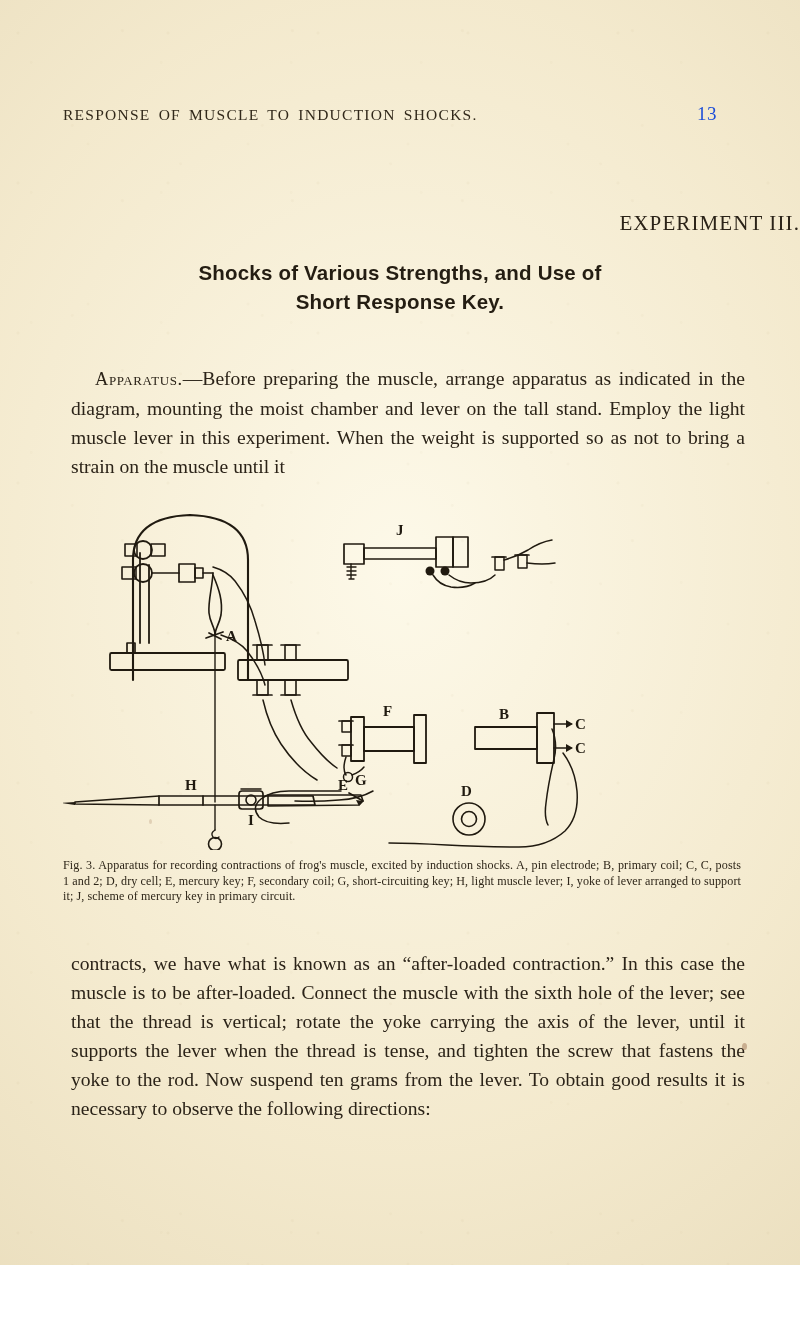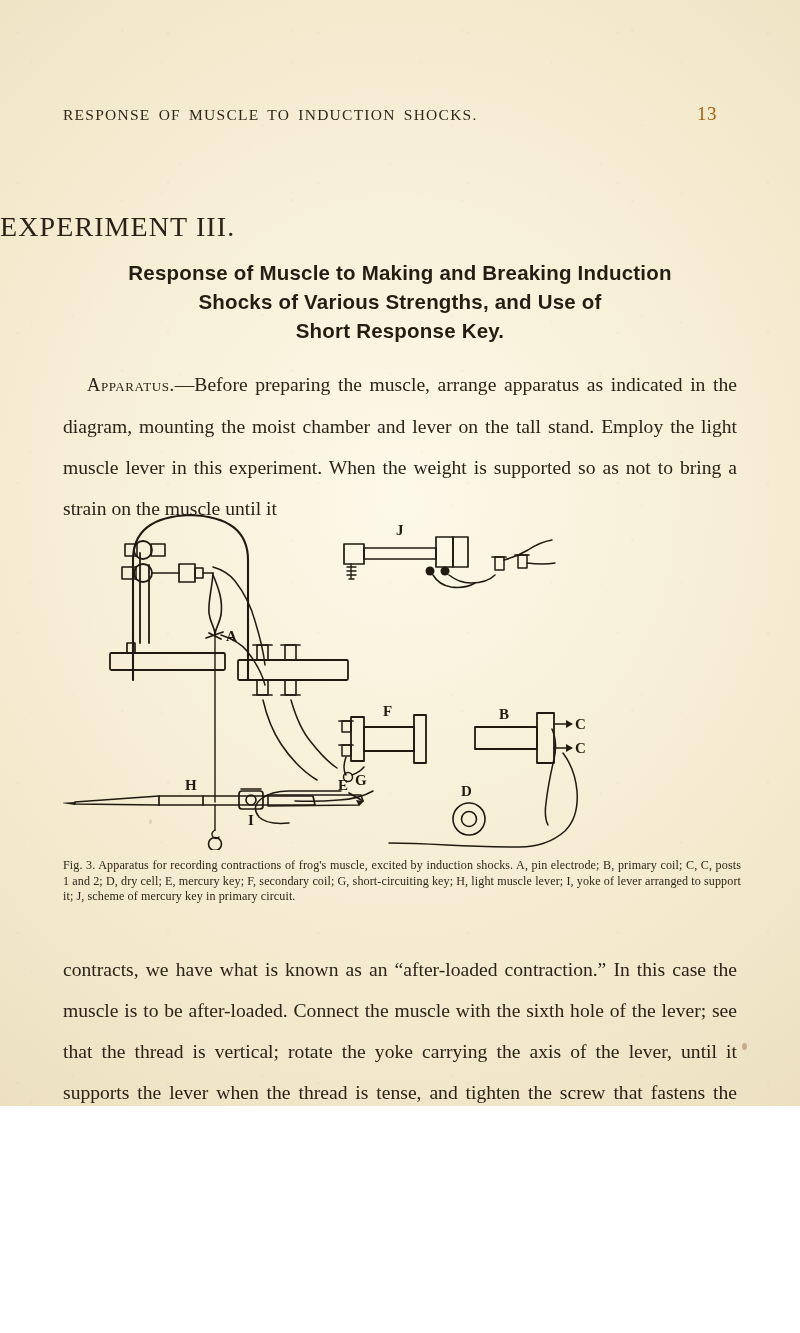--- a/index.html
+++ b/index.html
@@ -3,21 +3,21 @@
 <meta charset="utf-8">
 <style>
   html, body {
     margin: 0;
     padding: 0;
     background: #ffffff;
   }
   .page {
     position: relative;
     width: 800px;
-    height: 1106px;
+    height: 1265px;
     overflow: hidden;
     background: #f2e8cc;
     font-family: "Liberation Serif", serif;
     color: #2b2215;
   }
   
   .paper-tone {
     position: absolute;
     inset: 0;
     background:
@@ -56,31 +56,31 @@
   }
   .runhead-title {
     font-size: 15.5px;
     letter-spacing: 1.25px;
     word-spacing: 3px;
     color: #31281a;
   }
   .runhead-folio {
     font-size: 19px;
     letter-spacing: 0.5px;
-    color: #a16207;
+    color: #1d4ed8;
     padding-right: 20px;
   }
 
   
   .exp-number {
     position: absolute;
     left: 0; right: 0;
     top: 211px;
-    text-align: left;
-    font-size: 28px;
+    text-align: right;
+    font-size: 21px;
     letter-spacing: 1.1px;
     color: #2b2318;
   }
   .title-block {
     position: absolute;
     left: 63px;
     right: 63px;
     top: 258px;
     text-align: center;
     font-family: "Liberation Sans", sans-serif;
@@ -88,24 +88,24 @@
     font-size: 20.5px;
     line-height: 29px;
     letter-spacing: 0.2px;
     color: #241d12;
   }
   .title-block .tline { display: block; }
 
   
   .body-text {
     position: absolute;
-    left: 63px;
+    left: 71px;
     width: 674px;
     font-size: 19.6px;
-    line-height: 41px;
+    line-height: 29px;
     text-align: justify;
     color: #2b2318;
   }
   .para-1 { top: 364px; }
   .para-2 { top: 949px; }
   .smallcaps {
     font-variant: small-caps;
     font-size: 18.4px;
     letter-spacing: 0.6px;
   }
@@ -158,21 +158,20 @@
   <div class="content">
 
     <div class="runhead">
       <span class="runhead-title">RESPONSE OF MUSCLE TO INDUCTION SHOCKS.</span>
       <span class="runhead-folio">13</span>
     </div>
 
     <div class="exp-number">EXPERIMENT III.</div>
 
     <div class="title-block">
-      <span class="tline">Response of Muscle to Making and Breaking Induction</span>
       <span class="tline">Shocks of Various Strengths, and Use of</span>
       <span class="tline">Short Response Key.</span>
     </div>
 
     <div class="body-text para-1">
       <span class="indent"></span><span class="smallcaps">Apparatus.</span><span>—Before preparing the muscle, arrange apparatus as indicated in the diagram, mounting the moist chamber and lever on the tall stand. Employ the light muscle lever in this experiment. When the weight is supported so as not to bring a strain on the muscle until it</span>
     </div>
 
     <div class="figure">
       <svg width="674" height="345" viewBox="0 0 674 345" fill="none" stroke="#201a10" stroke-width="1.7" stroke-linecap="round" stroke-linejoin="round">

